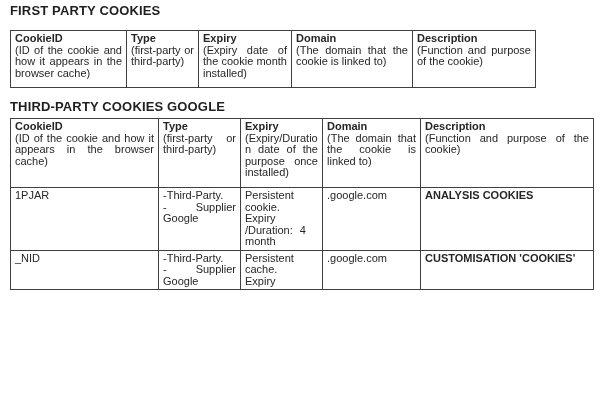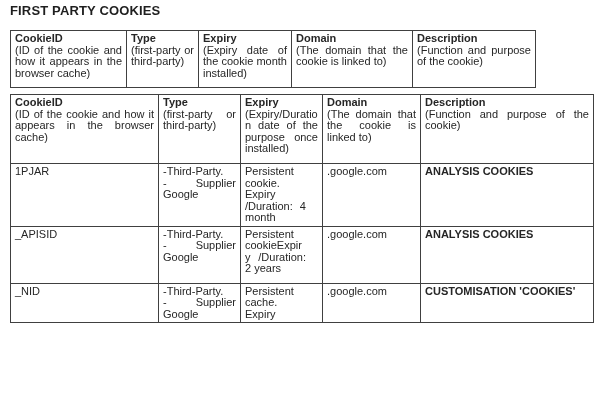--- a/index.html
+++ b/index.html
@@ -96,20 +96,21 @@
         <div class="h-sub">(The domain that the cookie is linked to)</div>
       </td>
       <td>
         <div class="h-title">Description</div>
         <div class="h-sub">(Function and purpose of the cookie)</div>
       </td>
     </tr>
   </tbody>
     </table>
 
+  <div class="section-title title-2">THIRD-PARTY COOKIES GOOGLE</div>
 
   <table class="cookie-table" id="table-third-party">
     <colgroup>
       <col style="width:148px">
         <col style="width:82px">
         <col style="width:82px">
       <col style="width:98px">
         <col style="width:173px">
     </colgroup>
     <tbody>
@@ -143,32 +144,20 @@
         <div class="type-line">- Supplier Google</div>
       </td>
       <td class="expiry-narrow">Persistent cookie. Expiry /Duration: 4 month</td>
       <td>
         <span class="domain-link">.google.com</span>
       </td>
       <td class="bold">ANALYSIS COOKIES</td>
     </tr>
 
 
-    <tr class="r2">
-      <td>_APISID</td>
-      <td>
-        <div class="type-line">-Third-Party.</div>
-        <div class="type-line">- Supplier Google</div>
-      </td>
-      <td class="expiry-narrow">Persistent cookieExpiry /Duration: 2 years</td>
-      <td>
-        <span class="domain-link">.google.com</span>
-      </td>
-      <td class="bold">ANALYSIS COOKIES</td>
-    </tr>
 
     <tr class="r3">
       <td>_NID</td>
       <td>
         <div class="type-line">-Third-Party.</div>
         <div class="type-line">- Supplier Google</div>
       </td>
       <td class="expiry-narrow">Persistent cache. Expiry</td>
       <td>
         <span class="domain-link">.google.com</span>

